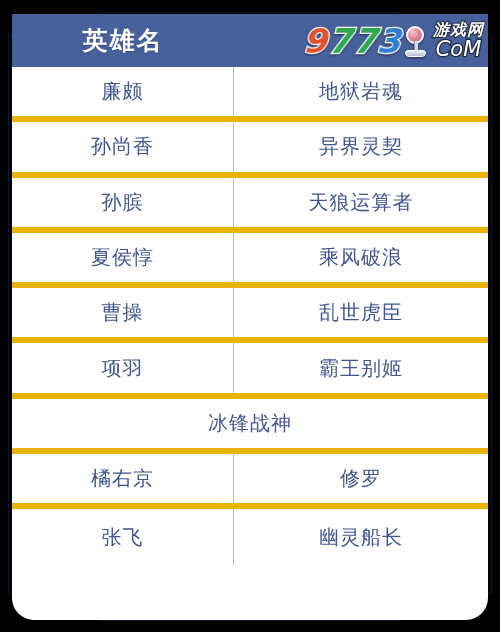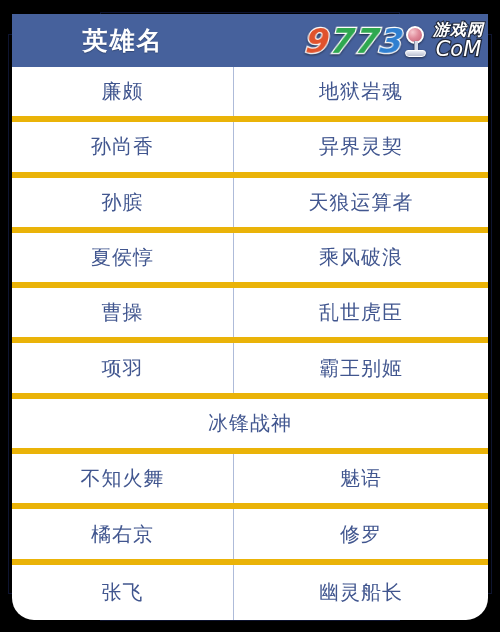--- a/index.html
+++ b/index.html
@@ -262,24 +262,20 @@
 
       <div class="trow">
         <div class="tcell tcell-name">项羽</div>
         <div class="tcell tcell-skin">霸王别姬</div>
       </div>
 
       <div class="trow">
         <div class="tcell tcell-skin">冰锋战神</div>
       </div>
 
-      <div class="trow">
-        <div class="tcell tcell-name">不知火舞</div>
-        <div class="tcell tcell-skin">魅语</div>
-      </div>
 
       <div class="trow">
         <div class="tcell tcell-name">橘右京</div>
         <div class="tcell tcell-skin">修罗</div>
       </div>
 
       <div class="trow">
         <div class="tcell tcell-name">张飞</div>
         <div class="tcell tcell-skin">幽灵船长</div>
       </div>

